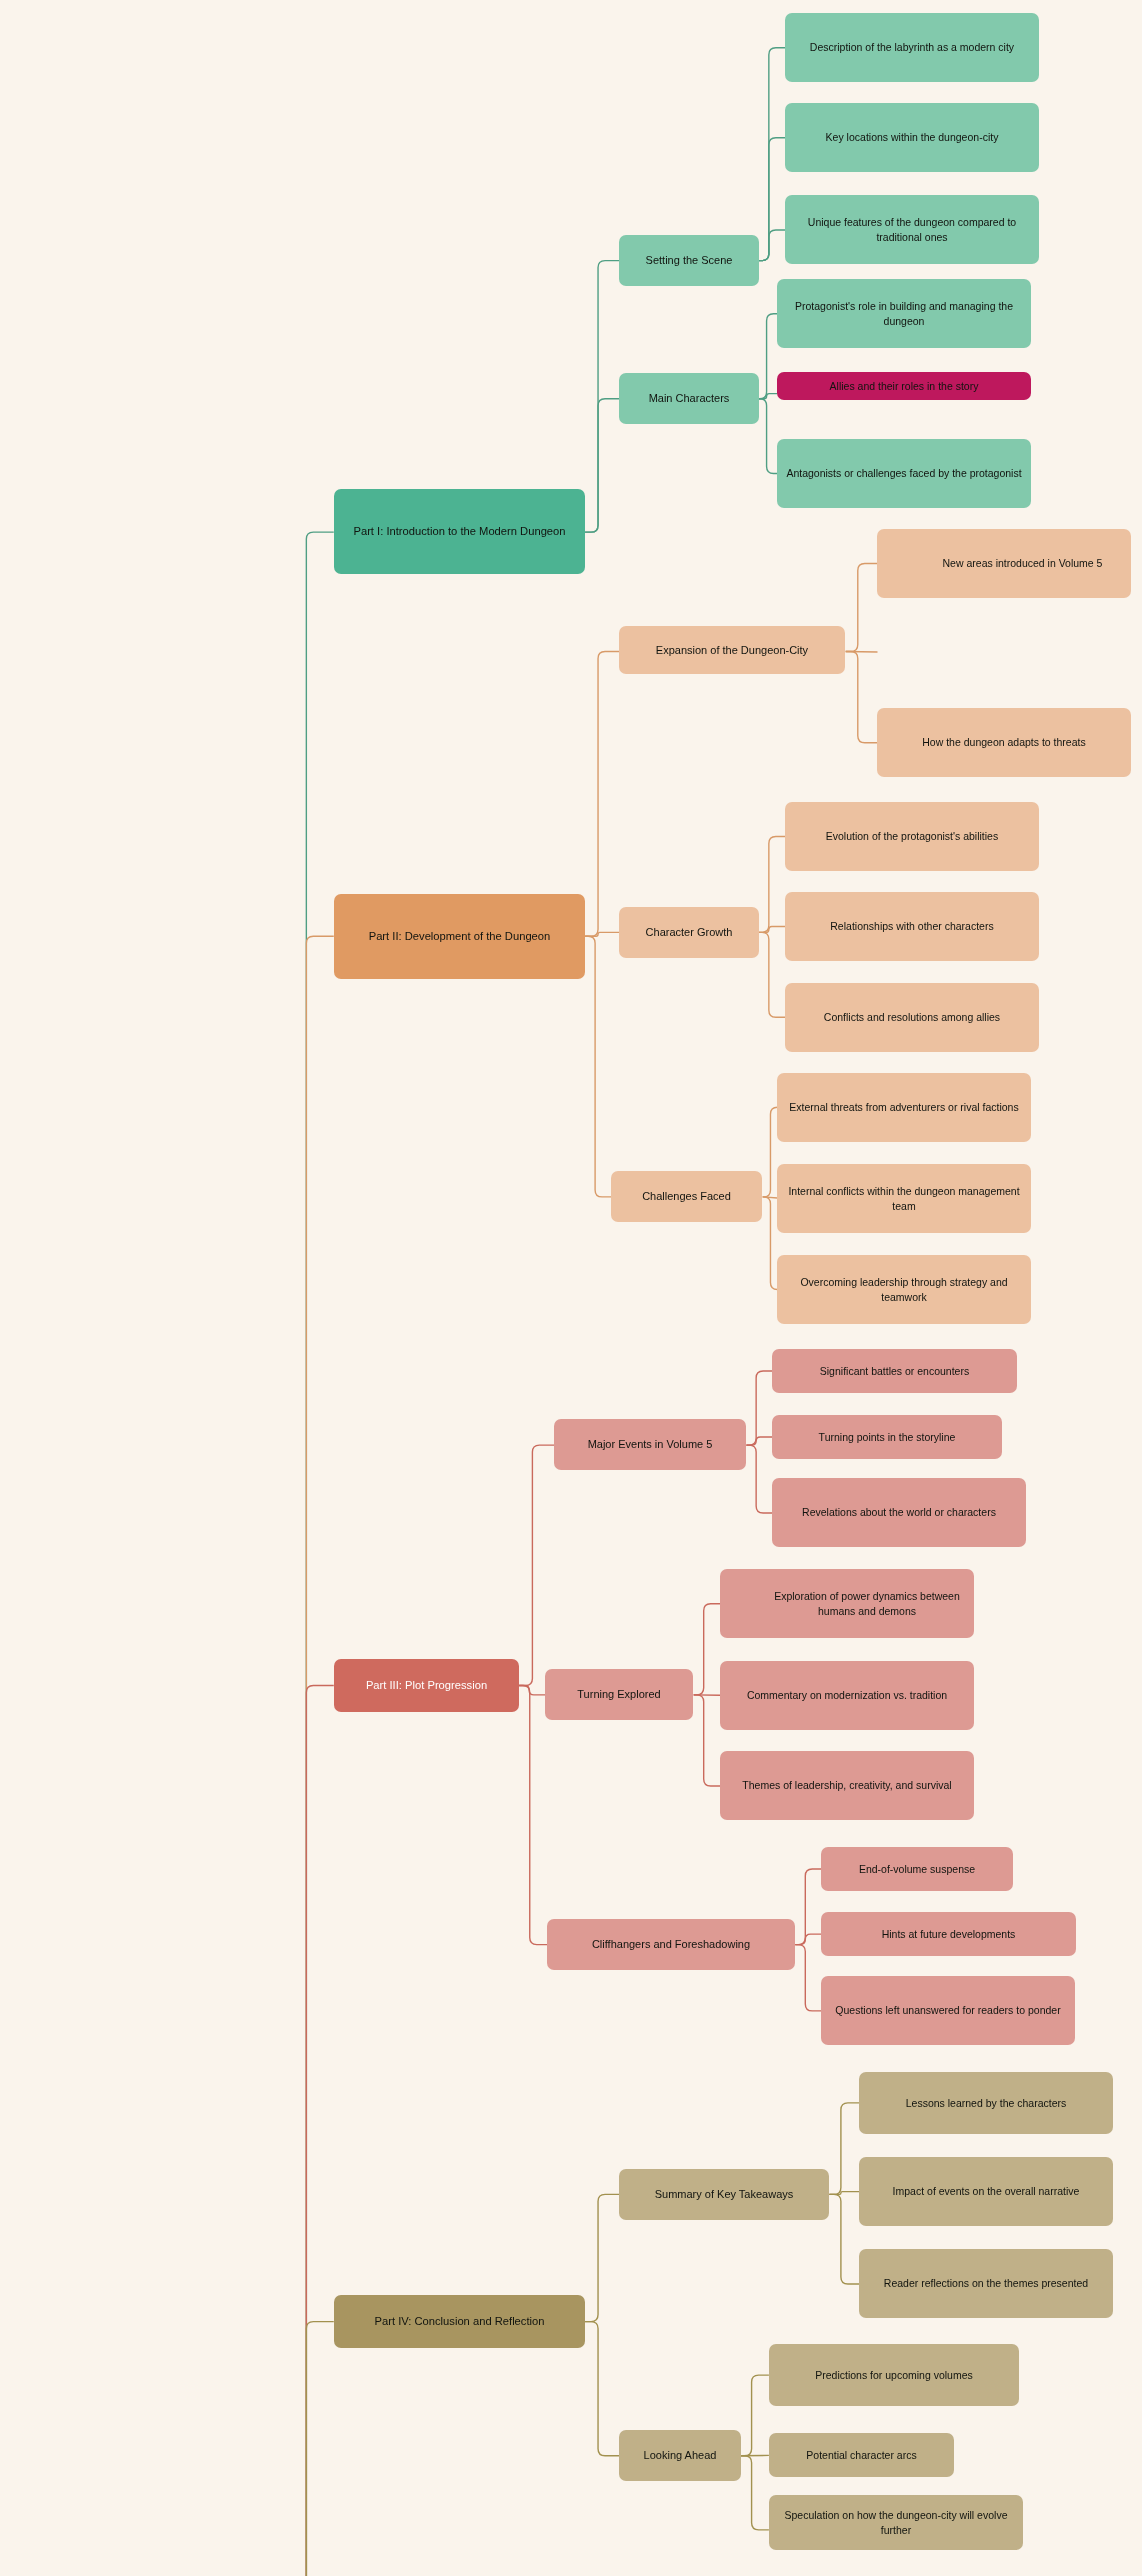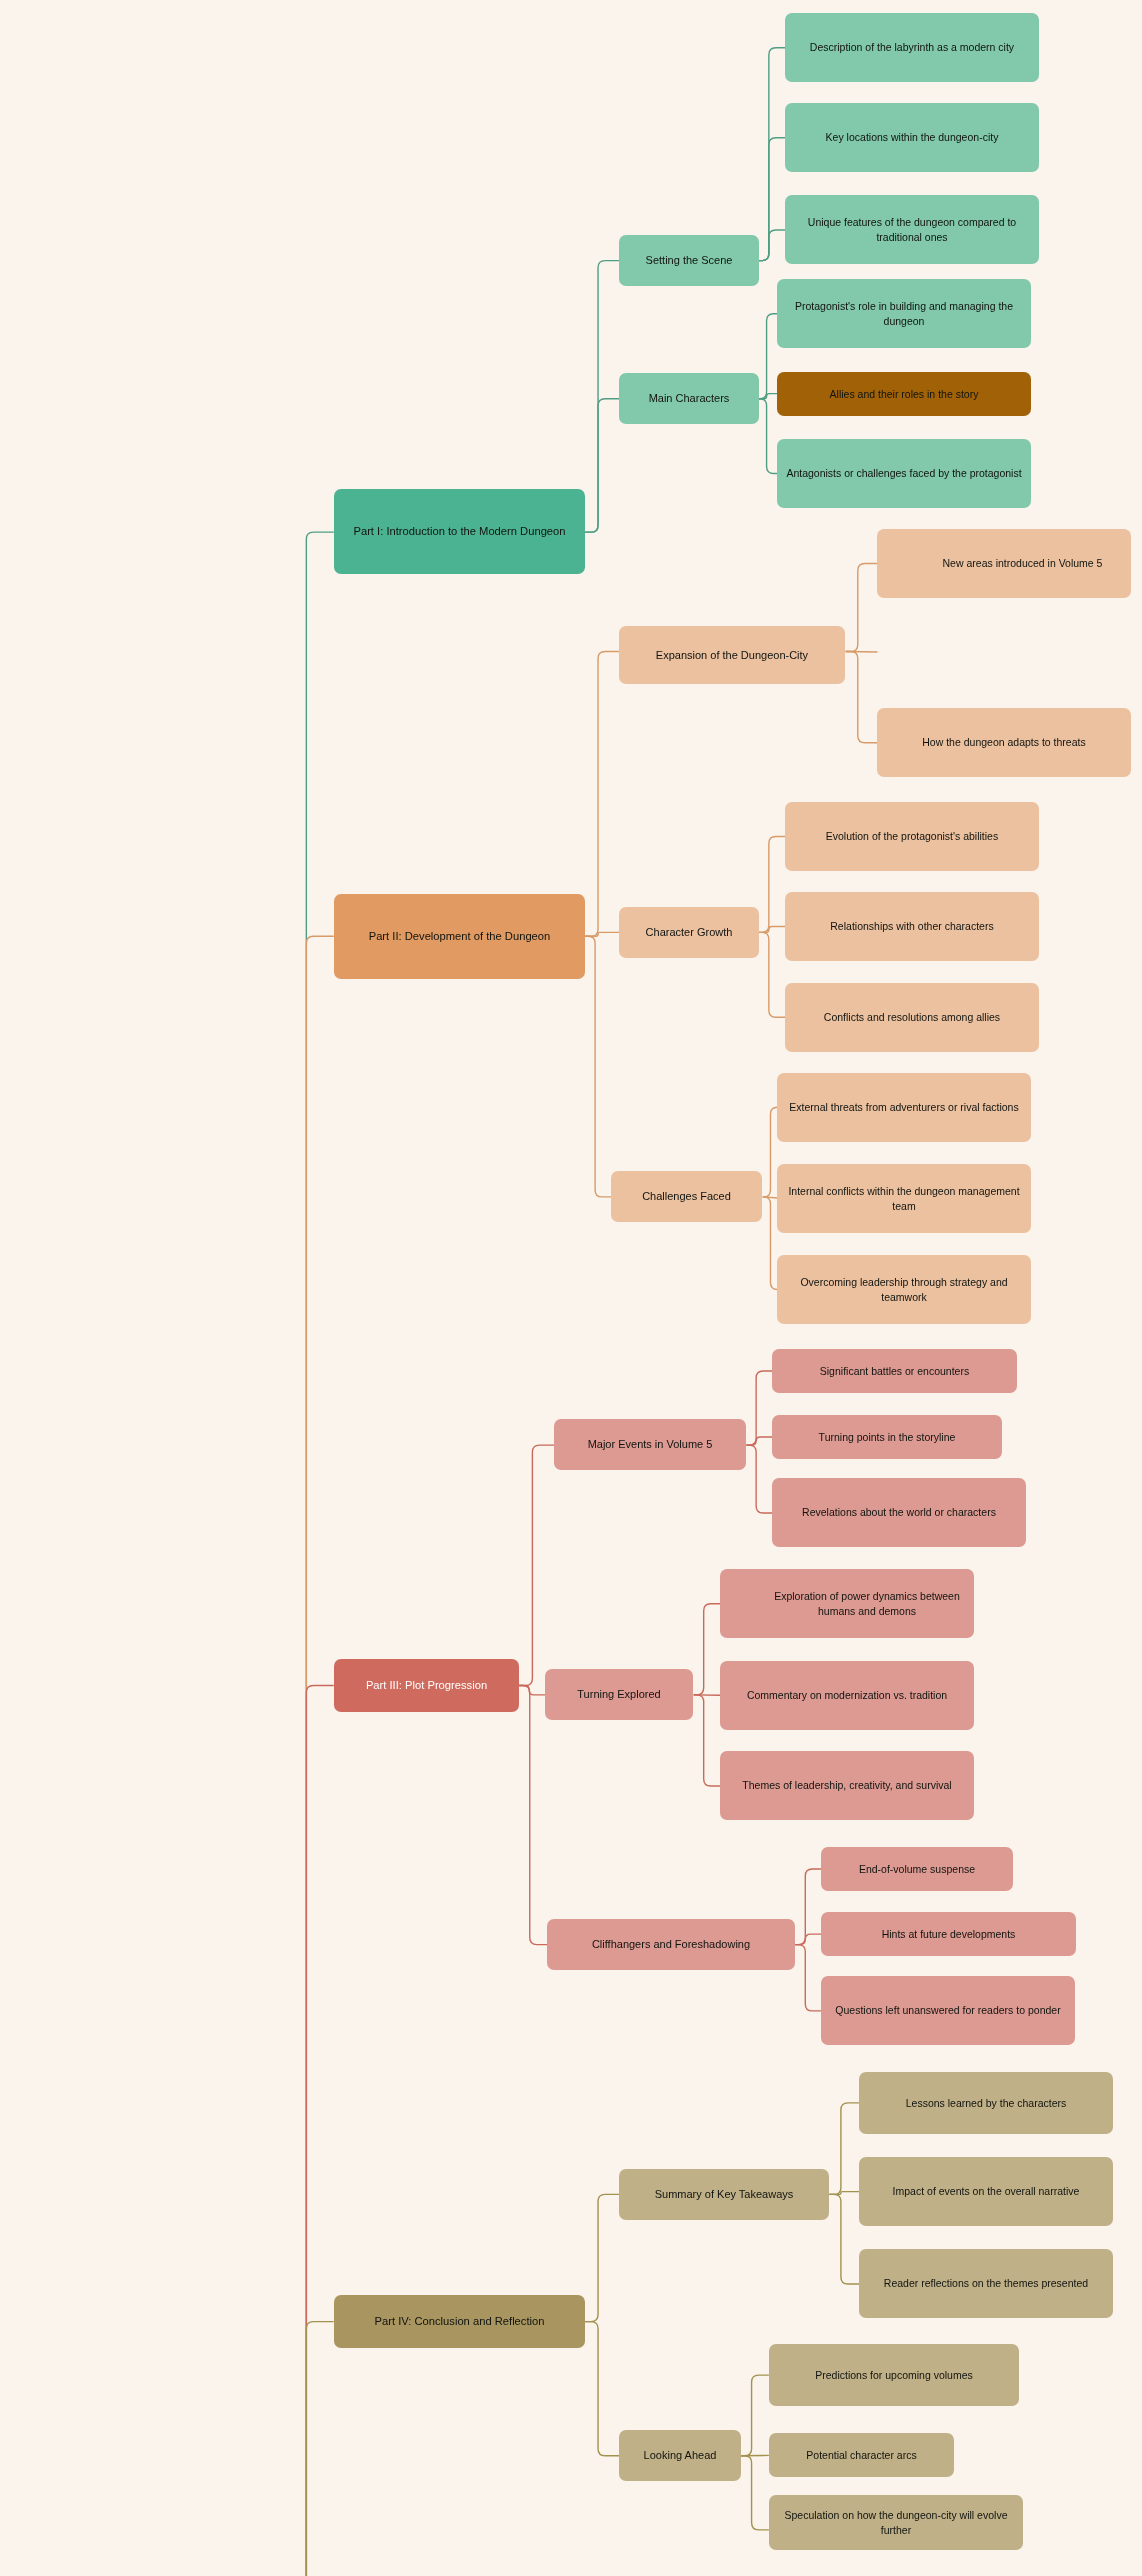--- a/index.html
+++ b/index.html
@@ -92,30 +92,30 @@
     </div>
     <div class="node leaf" style="left: 785px; top: 195px; width: 254px; height: 69px; background: rgb(130, 201, 172);">
       <span style="color: rgb(17, 20, 15);">Unique features of the dungeon compared to traditional ones</span>
     </div>
     <div class="node lvl2" style="left: 619px; top: 373px; width: 140px; height: 51px; background: rgb(130, 201, 172);">
       <span style="color: rgb(17, 20, 15);">Main Characters</span>
     </div>
     <div class="node leaf" style="left: 777px; top: 279px; width: 254px; height: 69px; background: rgb(130, 201, 172);">
       <span style="color: rgb(17, 20, 15);">Protagonist's role in building and managing the dungeon</span>
     </div>
-    <div class="node leaf" style="left: 777px; top: 372px; width: 254px; height: 44px; background: #a16207;">
+    <div class="node leaf" style="left: 777px; top: 372px; width: 254px; height: 28px; background: #be185d;">
       <span style="color: rgb(17, 20, 15);">Allies and their roles in the story</span>
     </div>
     <div class="node leaf" style="left: 777px; top: 439px; width: 254px; height: 69px; background: rgb(130, 201, 172);">
       <span style="color: rgb(17, 20, 15);">Antagonists or challenges faced by the protagonist</span>
     </div>
     <div class="node lvl1" style="left: 334px; top: 894px; width: 251px; height: 85px; background: rgb(224, 154, 98);">
       <span style="color: rgb(17, 20, 15);">Part II: Development of the Dungeon</span>
     </div>
-    <div class="node lvl2" style="left: 619px; top: 626px; width: 226px; height: 58px; background: rgb(236, 193, 160); justify-content: flex-end;">
+    <div class="node lvl2" style="left: 619px; top: 626px; width: 226px; height: 48px; background: rgb(236, 193, 160); justify-content: flex-end;">
       <span style="color: rgb(17, 20, 15);">Expansion of the Dungeon-City</span>
     </div>
     <div class="node leaf" style="left: 877px; top: 529px; width: 254px; height: 69px; background: rgb(236, 193, 160); padding-left: 44px;">
       <span style="color: rgb(17, 20, 15);">New areas introduced in Volume 5</span>
     </div>
     <div class="node leaf" style="left: 877px; top: 708px; width: 254px; height: 69px; background: rgb(236, 193, 160);">
       <span style="color: rgb(17, 20, 15);">How the dungeon adapts to threats</span>
     </div>
     <div class="node lvl2" style="left: 619px; top: 907px; width: 140px; height: 51px; background: rgb(236, 193, 160);">
       <span style="color: rgb(17, 20, 15);">Character Growth</span>

